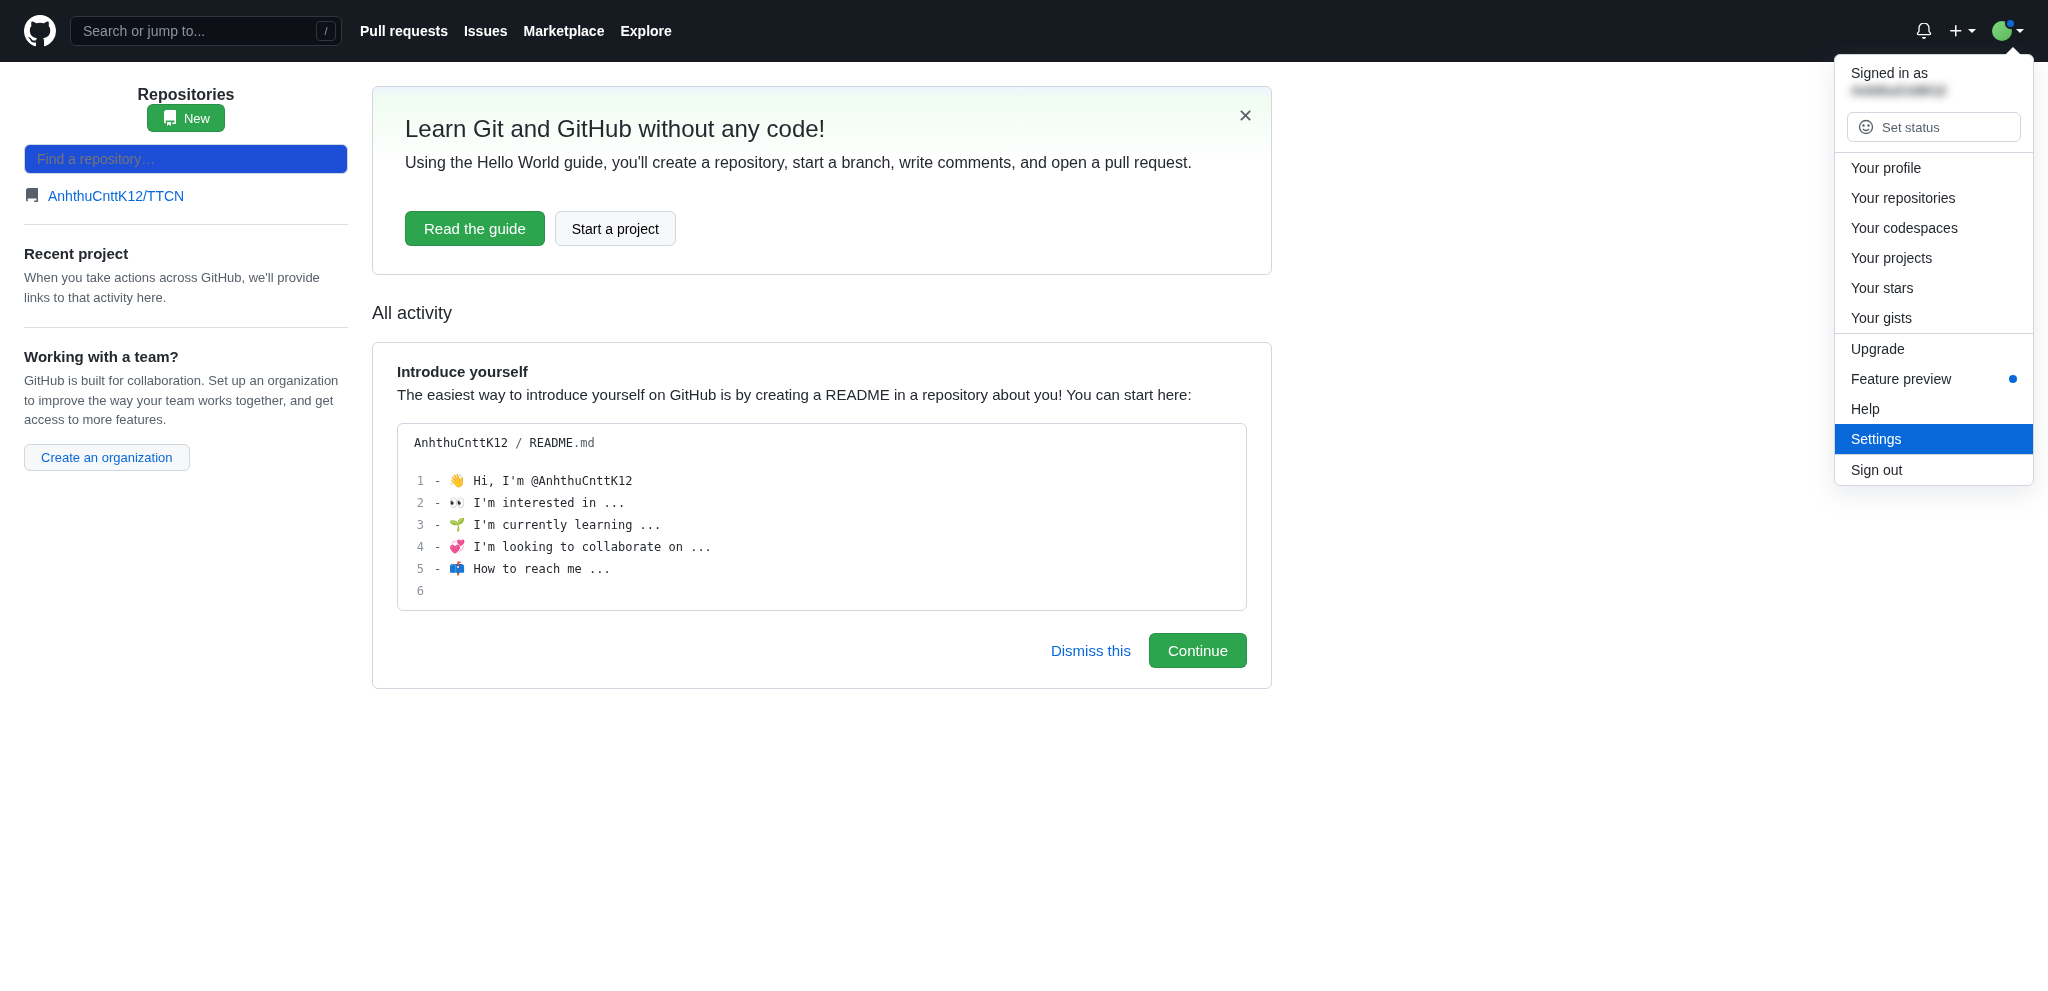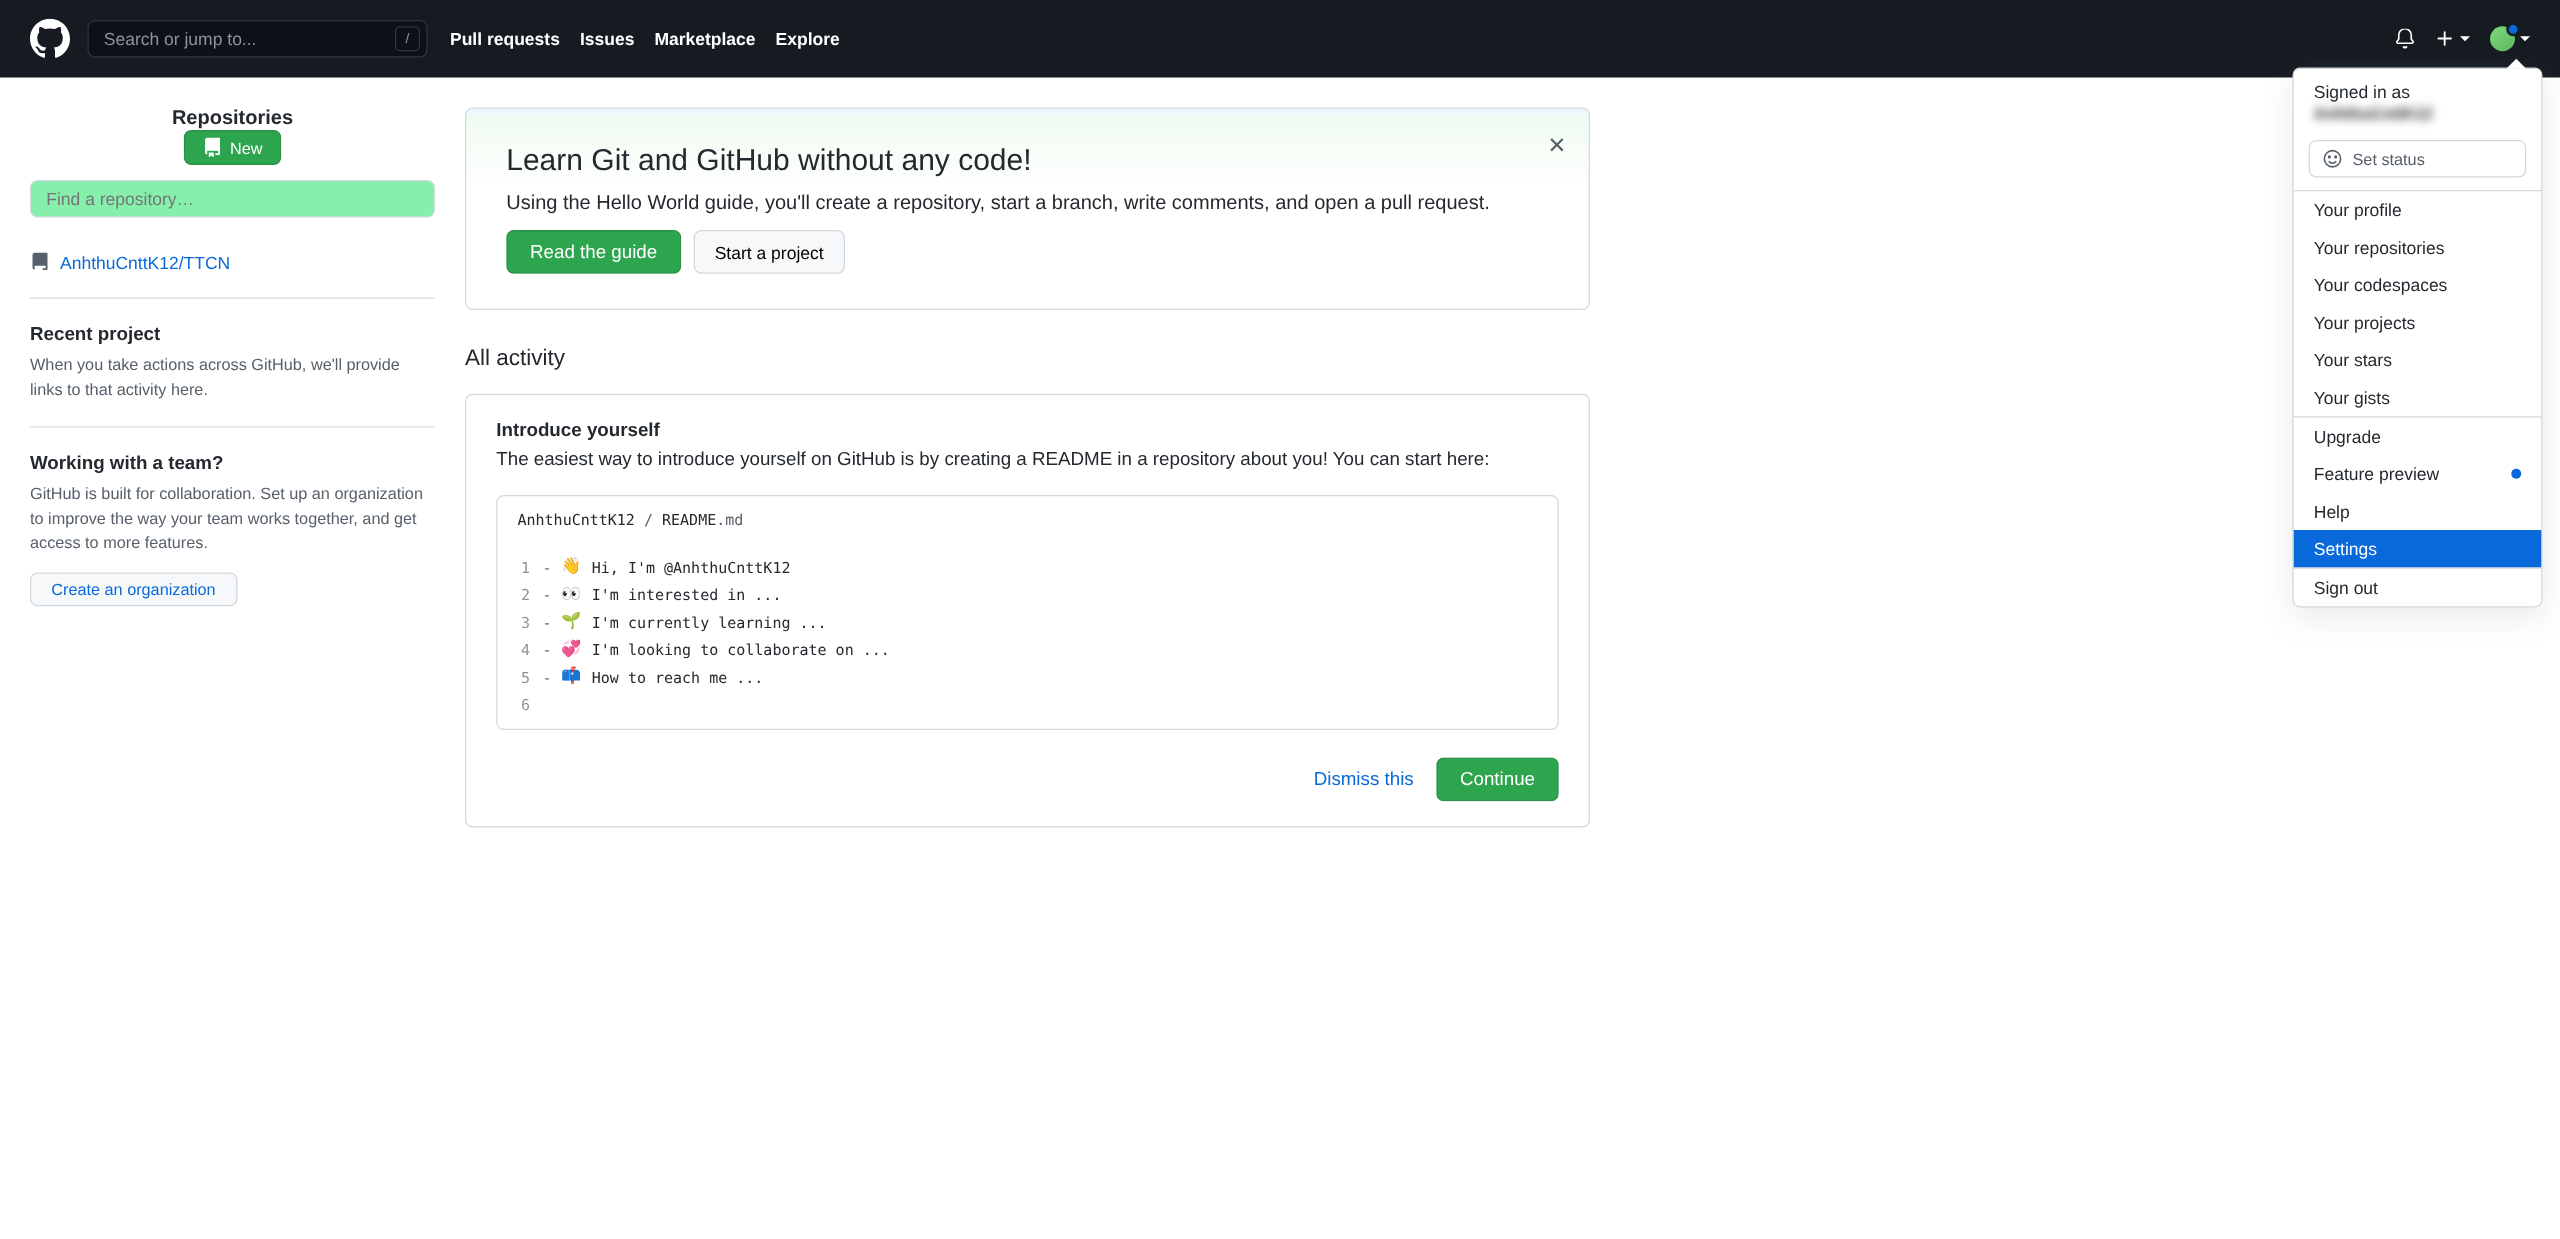--- a/index.html
+++ b/index.html
@@ -17,31 +17,31 @@
 .icon-btn { color: #fff; display: flex; align-items: center; cursor: pointer; }
 .avatar { width: 20px; height: 20px; border-radius: 50%; background: linear-gradient(135deg, #7fd87f, #5cb85c); position: relative; }
 .avatar-dot { position: absolute; top: -3px; right: -4px; width: 11px; height: 11px; border-radius: 50%; background: #0969da; border: 2px solid #161b22; }
 .caret { width: 0; height: 0; border-left: 4px solid transparent; border-right: 4px solid transparent; border-top: 4px solid #fff; margin-left: 4px; }
 .main { display: flex; padding: 0 24px; gap: 24px; }
 .sidebar { width: 324px; padding-top: 24px; }
 .side-head { display: flex; justify-content: space-between; align-items: center; margin-bottom: 12px; flex-direction: column; }
 .side-head h2 { font-size: 16px; font-weight: 600; }
 .btn-green { background: #2da44e; color: #fff; border: 1px solid rgba(27,31,36,0.15); border-radius: 6px; padding: 5px 14px; font-size: 13px; font-weight: 500; display: inline-flex; align-items: center; gap: 6px; cursor: pointer; }
 .btn-green svg { fill: #fff; }
-.repo-search { width: 100%; border: 1px solid #d0d7de; border-radius: 6px; padding: 6px 12px; font-size: 14px; background: #86efac; margin-bottom: 28px; }
+.repo-search { width: 100%; border: 1px solid #d0d7de; border-radius: 6px; padding: 6px 12px; font-size: 14px; background: #1d4ed8; margin-bottom: 14px; }
 .repo-link { display: flex; align-items: center; gap: 8px; color: #0969da; text-decoration: none; font-size: 14px; margin-bottom: 20px; }
 .repo-link svg { fill: #57606a; }
 .divider { border-top: 1px solid #d8dee4; margin: 20px 0; }
 .side-section h3 { font-size: 15px; font-weight: 600; margin-bottom: 6px; }
 .side-section p { color: #57606a; font-size: 13px; line-height: 1.5; }
 .btn-outline { background: #f6f8fa; border: 1px solid #d0d7de; border-radius: 6px; padding: 5px 16px; color: #0969da; font-size: 13px; cursor: pointer; margin-top: 14px; }
 .content { flex: 1; padding: 24px 0; max-width: 900px; }
 .banner { border: 1px solid #d0d7de; border-radius: 6px; padding: 28px 32px; background: linear-gradient(180deg, #eef6ff 0%, #f0fcf1 6%, #fff 40%); position: relative; margin-bottom: 28px; }
 .banner h2 { font-size: 24px; font-weight: 500; margin-bottom: 8px; }
-.banner p { font-size: 16px; color: #24292f; margin-bottom: 9px; line-height: 1.5; }
+.banner p { font-size: 16px; color: #24292f; margin-bottom: 36px; line-height: 1.5; }
 .close-x { position: absolute; top: 18px; right: 18px; cursor: pointer; color: #57606a; font-size: 18px; }
 .btn-row { display: flex; gap: 10px; }
 .btn-default { background: #f6f8fa; border: 1px solid #d0d7de; border-radius: 6px; padding: 7px 16px; font-size: 14px; cursor: pointer; }
 .activity-head { font-size: 18px; font-weight: 400; margin-bottom: 18px; }
 .card { border: 1px solid #d0d7de; border-radius: 6px; padding: 20px 24px; }
 .card h3 { font-size: 15px; font-weight: 600; margin-bottom: 4px; }
 .card > p { font-size: 15px; line-height: 1.5; margin-bottom: 16px; }
 .code-box { border: 1px solid #d0d7de; border-radius: 6px; background: #fff; }
 .code-head { padding: 12px 16px; font-family: ui-monospace, SFMono-Regular, Menlo, monospace; font-size: 12px; }
 .code-head .dim { color: #57606a; }

